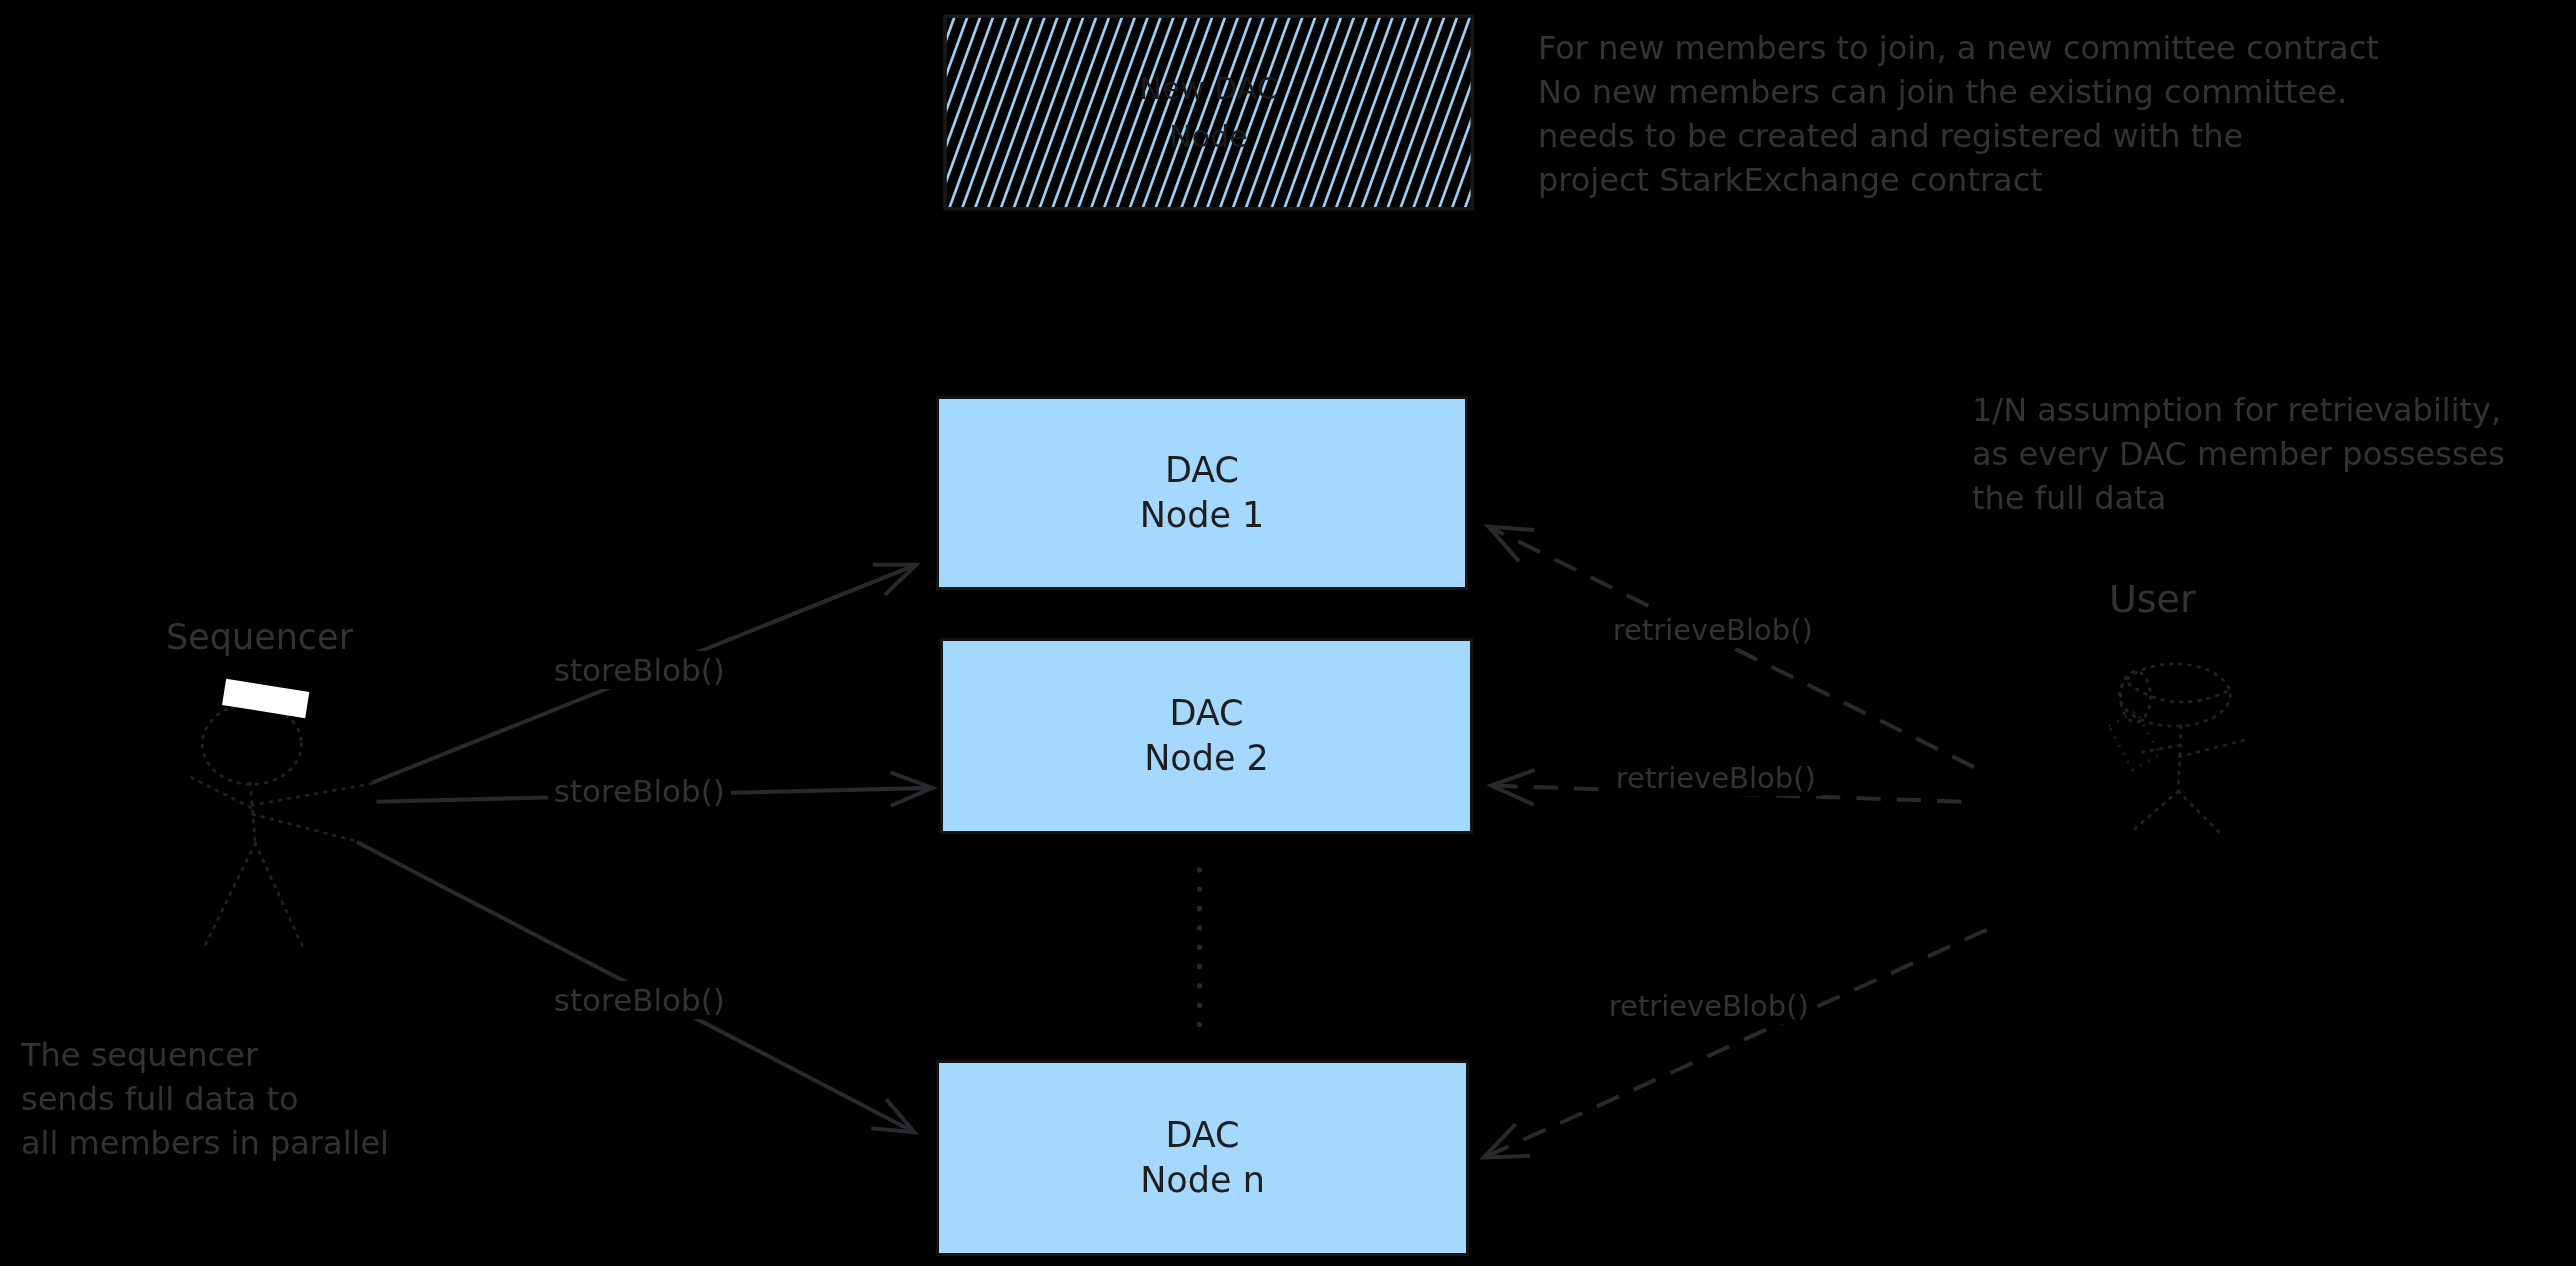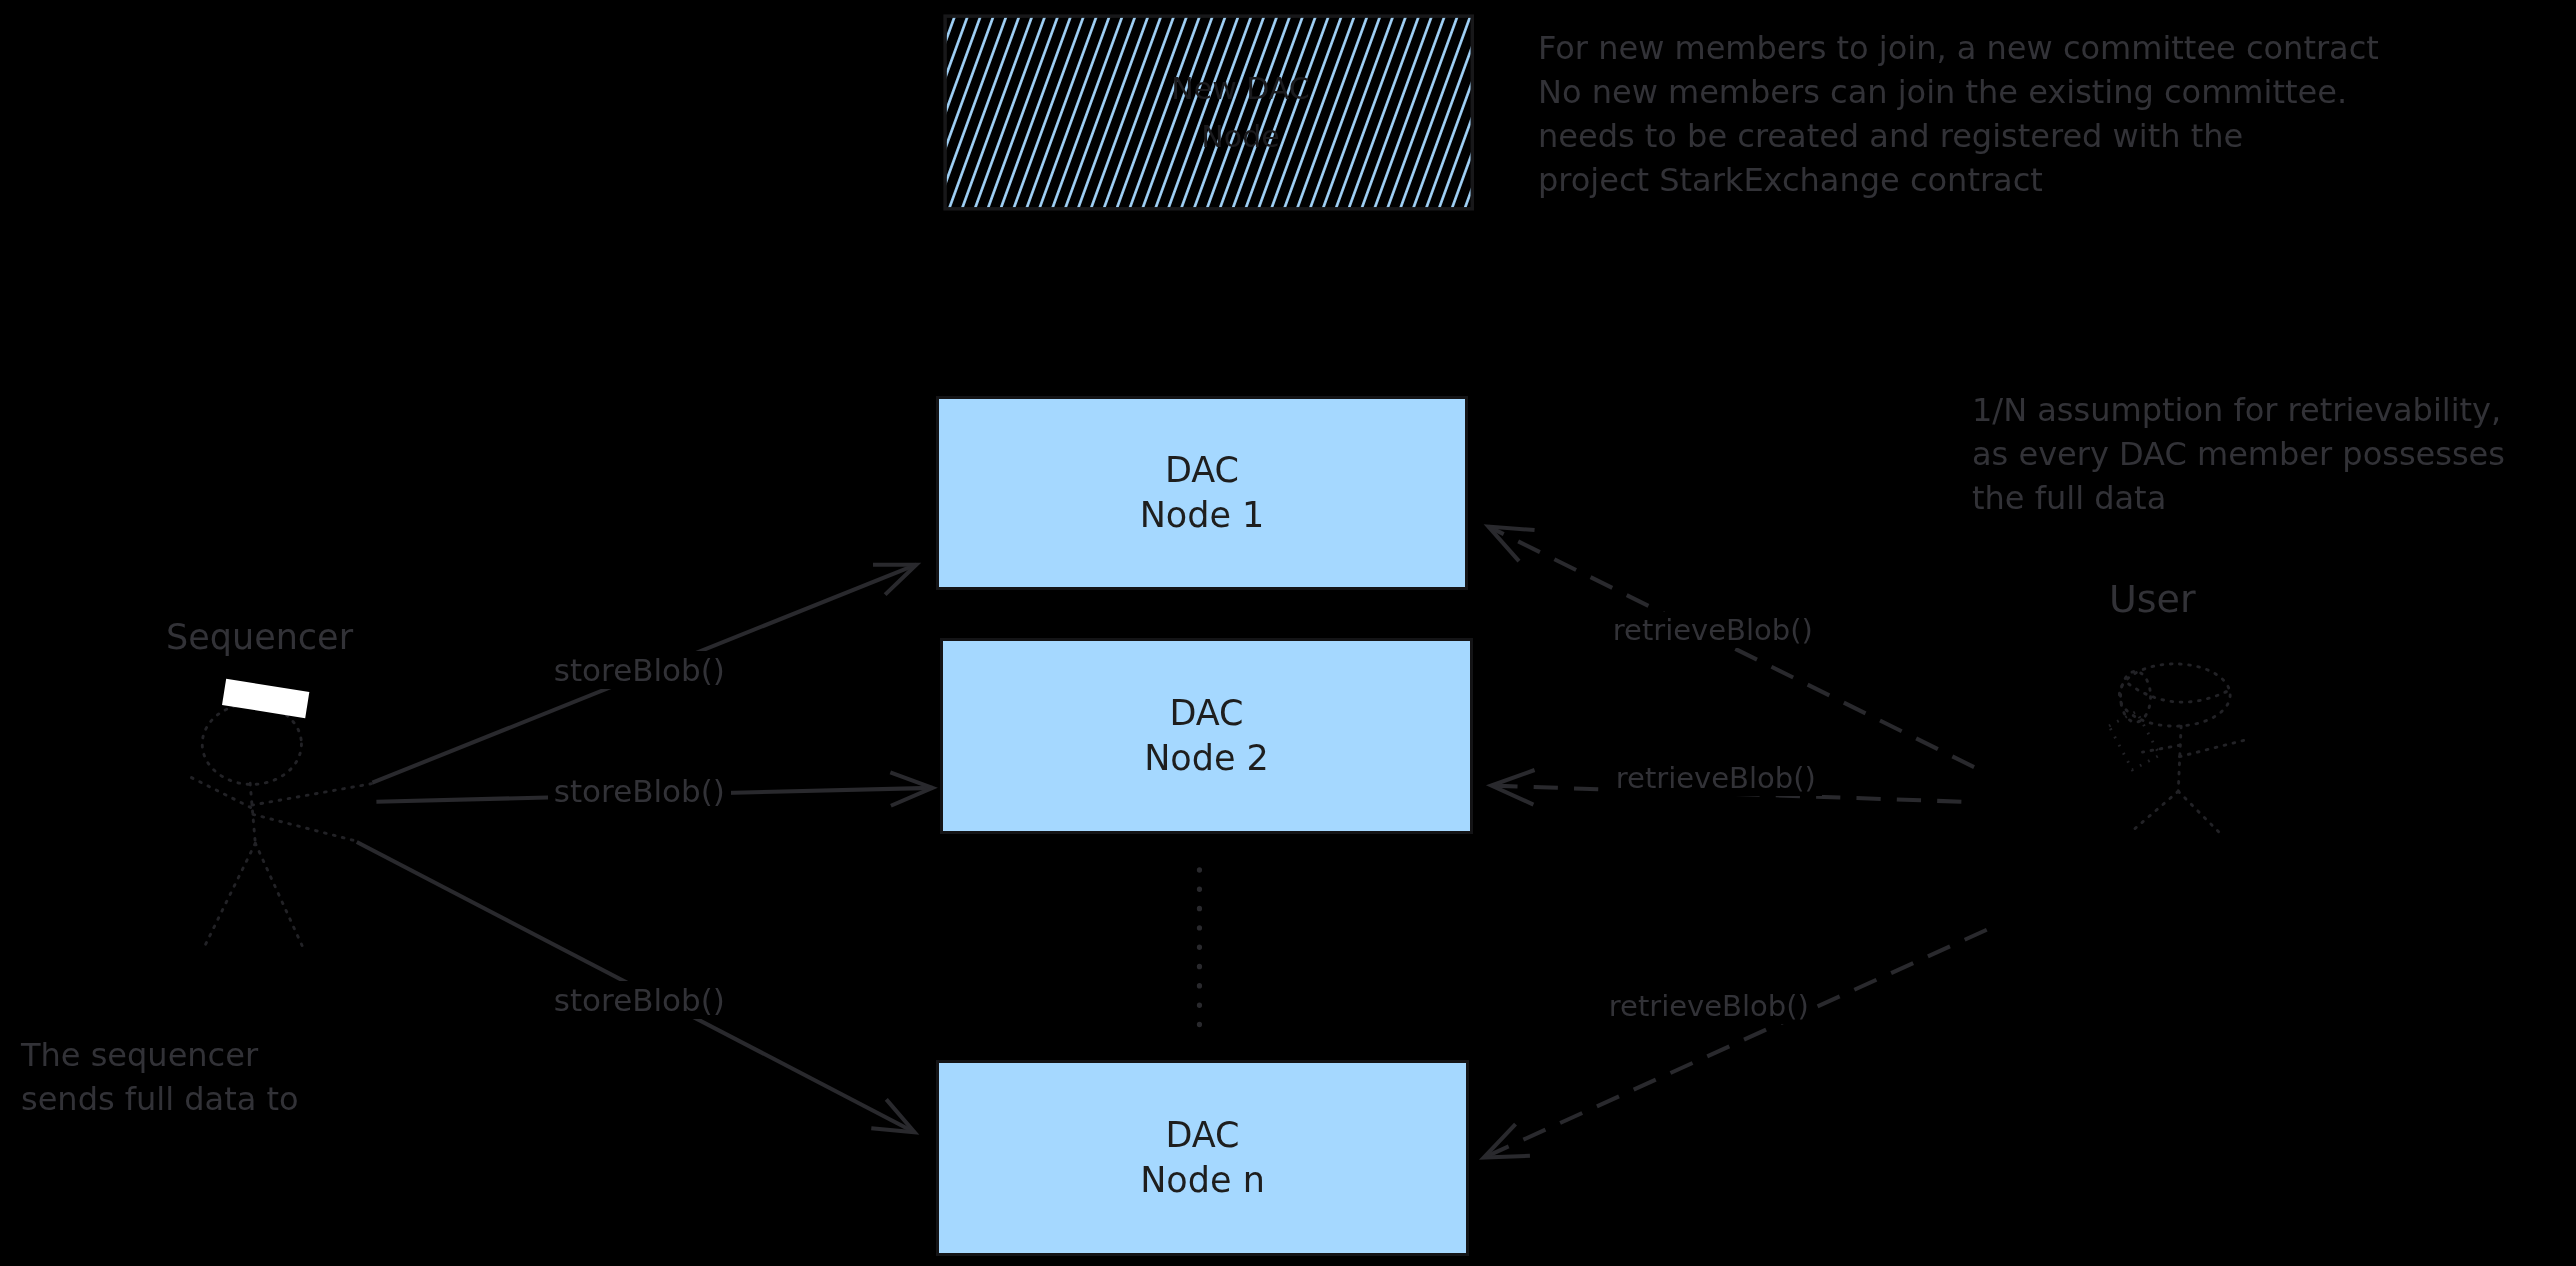--- a/index.html
+++ b/index.html
@@ -82,21 +82,21 @@
       <line x1="3781" y1="1259" x2="3776" y2="1372"></line>
       <line x1="3779" y1="1292" x2="3714" y2="1304"></line>
       <line x1="3778" y1="1312" x2="3896" y2="1282"></line>
       <line x1="3776" y1="1372" x2="3697" y2="1440"></line>
       <line x1="3776" y1="1372" x2="3852" y2="1448"></line>
     </g>
 
     <rect x="3673" y="1241" width="54" height="86" transform="rotate(-28 3700 1284)" fill="none" stroke="#222226" stroke-width="5" stroke-dasharray="3 13"></rect>
   </svg>
 
-  <div class="hatch-text" style="left:977px;top:16px;width:527px;height:193px;text-align:center;">
+  <div class="hatch-text" style="left:945px;top:16px;width:527px;height:193px;text-align:center;">
     <span>New DAC</span>
     <span>Node</span>
   </div>
 
   <div class="node-box" style="left:936px;top:396px;width:526px;height:188px;">
     <span>DAC</span>
     <span>Node 1</span>
   </div>
   <div class="node-box" style="left:940px;top:638px;width:527px;height:190px;">
     <span>DAC</span>
@@ -127,16 +127,17 @@
 
   <div class="note" style="left:1972px;top:388px;">
     <div class="note-line">1/N assumption for retrievability,</div>
     <div class="note-line">as every DAC member possesses</div>
     <div class="note-line">the full data</div>
   </div>
 
   <div class="note" style="left:21px;top:1033px;">
     <div class="note-line">The sequencer</div>
     <div class="note-line">sends full data to</div>
+    <div class="note-line">all members in parallel</div>
   </div>
 
 </div>
 
 
 </body></html>

